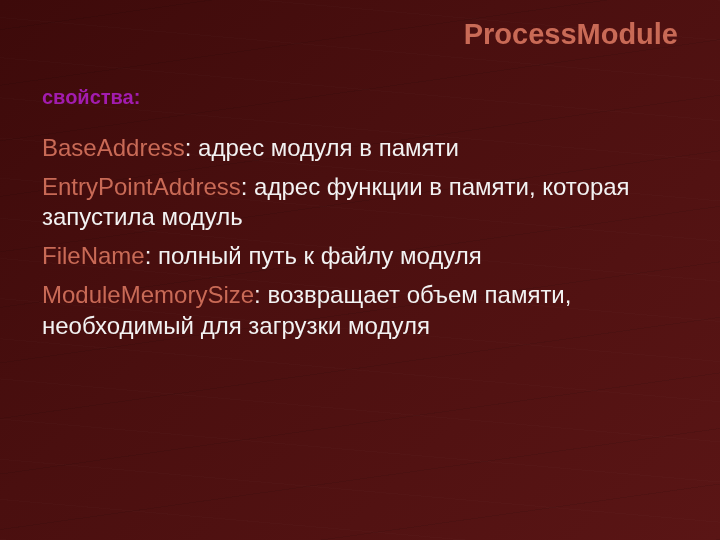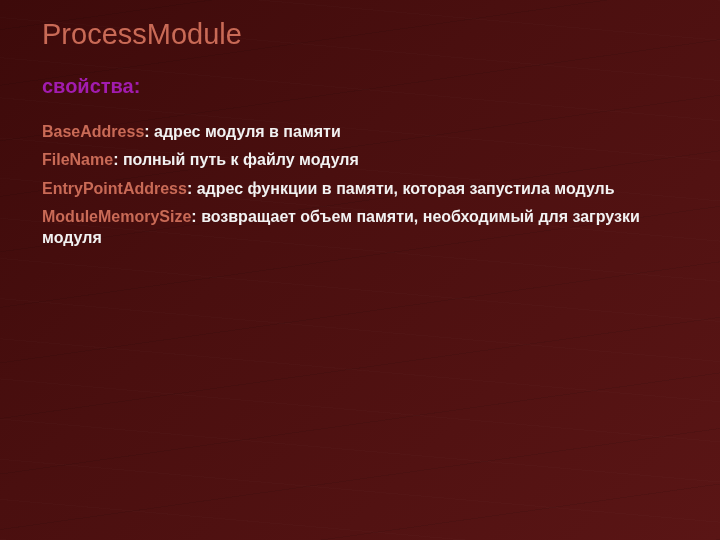--- a/index.html
+++ b/index.html
@@ -29,23 +29,23 @@
     }
     .slide {
       position: relative;
       padding: 18px 42px 28px 42px;
       width: 100%;
       height: 100%;
     }
     .title {
       color: #c96a56;
       font-size: 29px;
-      text-align: left;
-      font-weight: normal;
-      margin-bottom: 24px;
+      text-align: right;
+      font-weight: bold;
+      margin-bottom: 35px;
     }
     .content {
       display: flex;
       flex-direction: column;
       gap: 24px;
     }
     .intro {
       font-size: 20px;
       line-height: 1.3;
       color: #f2f2f2;
@@ -59,47 +59,46 @@
       font-size: 20px;
       color: #a21caf;
       font-weight: bold;
     }
     .props {
       display: flex;
       flex-direction: column;
       gap: 8px;
     }
     .prop {
-      font-size: 16px;
+      font-size: 24px;
       line-height: 1.28;
       color: #f2f2f2;
-      font-weight: bold;
     }
   </style>
 </head>
 <body>
 
 <div class="slide">
 
   <h1 class="title hl">ProcessModule</h1>
 
   <div class="content">
 
 
     <p class="subheader">свойства:</p>
 
     <div class="props">
       <p class="prop">
         <span class="hl">BaseAddress</span><span>: адрес модуля в памяти</span>
       </p>
       <p class="prop">
-        <span class="hl">FileName</span><span>: полный путь к файлу модуля</span>
+        <span class="hl">EntryPointAddress</span><span>: адрес функции в памяти, которая запустила модуль</span>
       </p>
       <p class="prop">
-        <span class="hl">EntryPointAddress</span><span>: адрес функции в памяти, которая запустила модуль</span>
+        <span class="hl">FileName</span><span>: полный путь к файлу модуля</span>
       </p>
       <p class="prop">
         <span class="hl">ModuleMemorySize</span><span>: возвращает объем памяти, необходимый для загрузки модуля</span>
       </p>
     </div>
 
   </div>
 
 </div>
 

